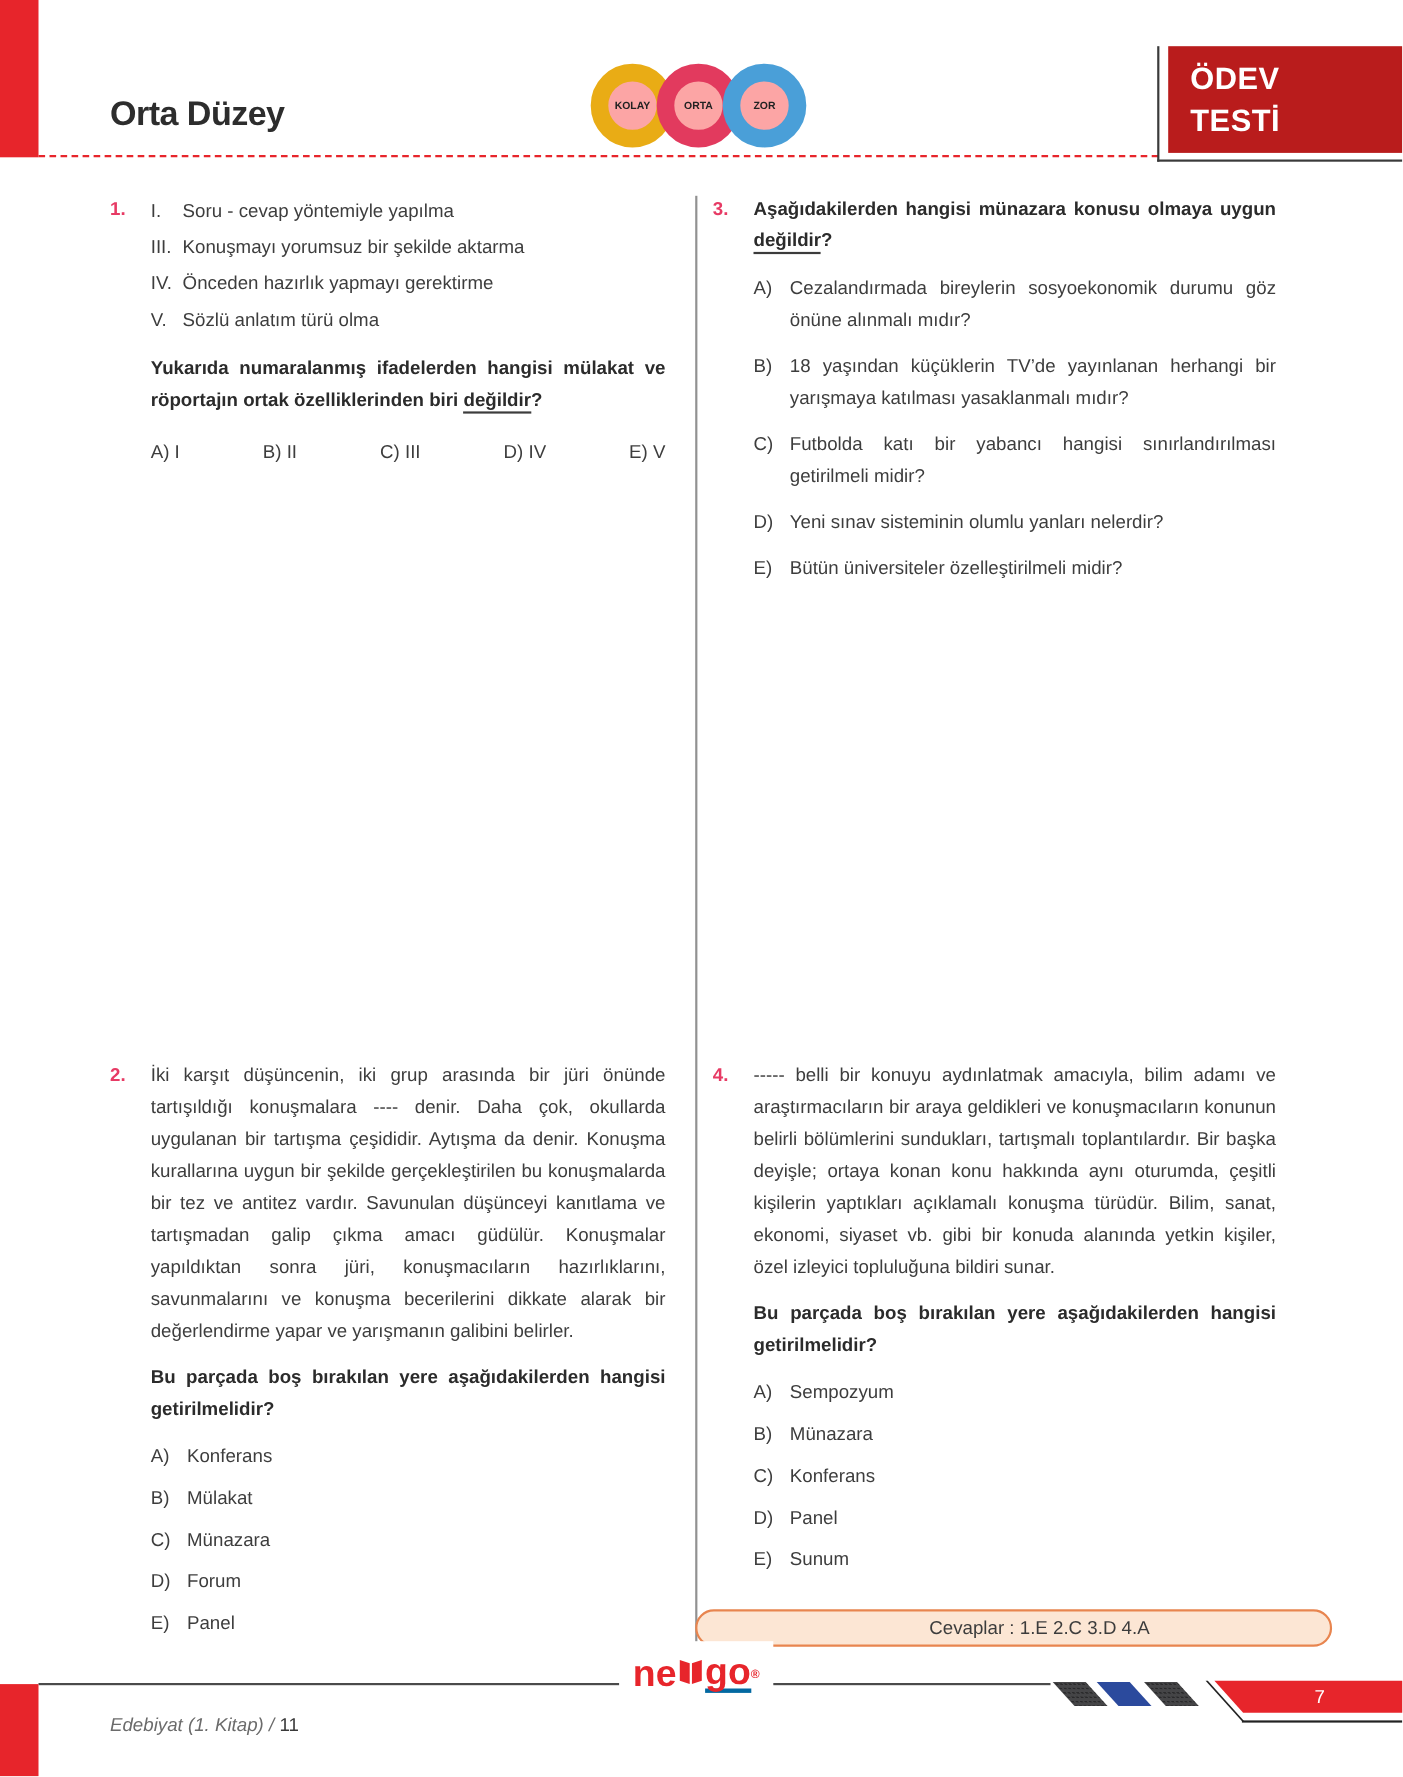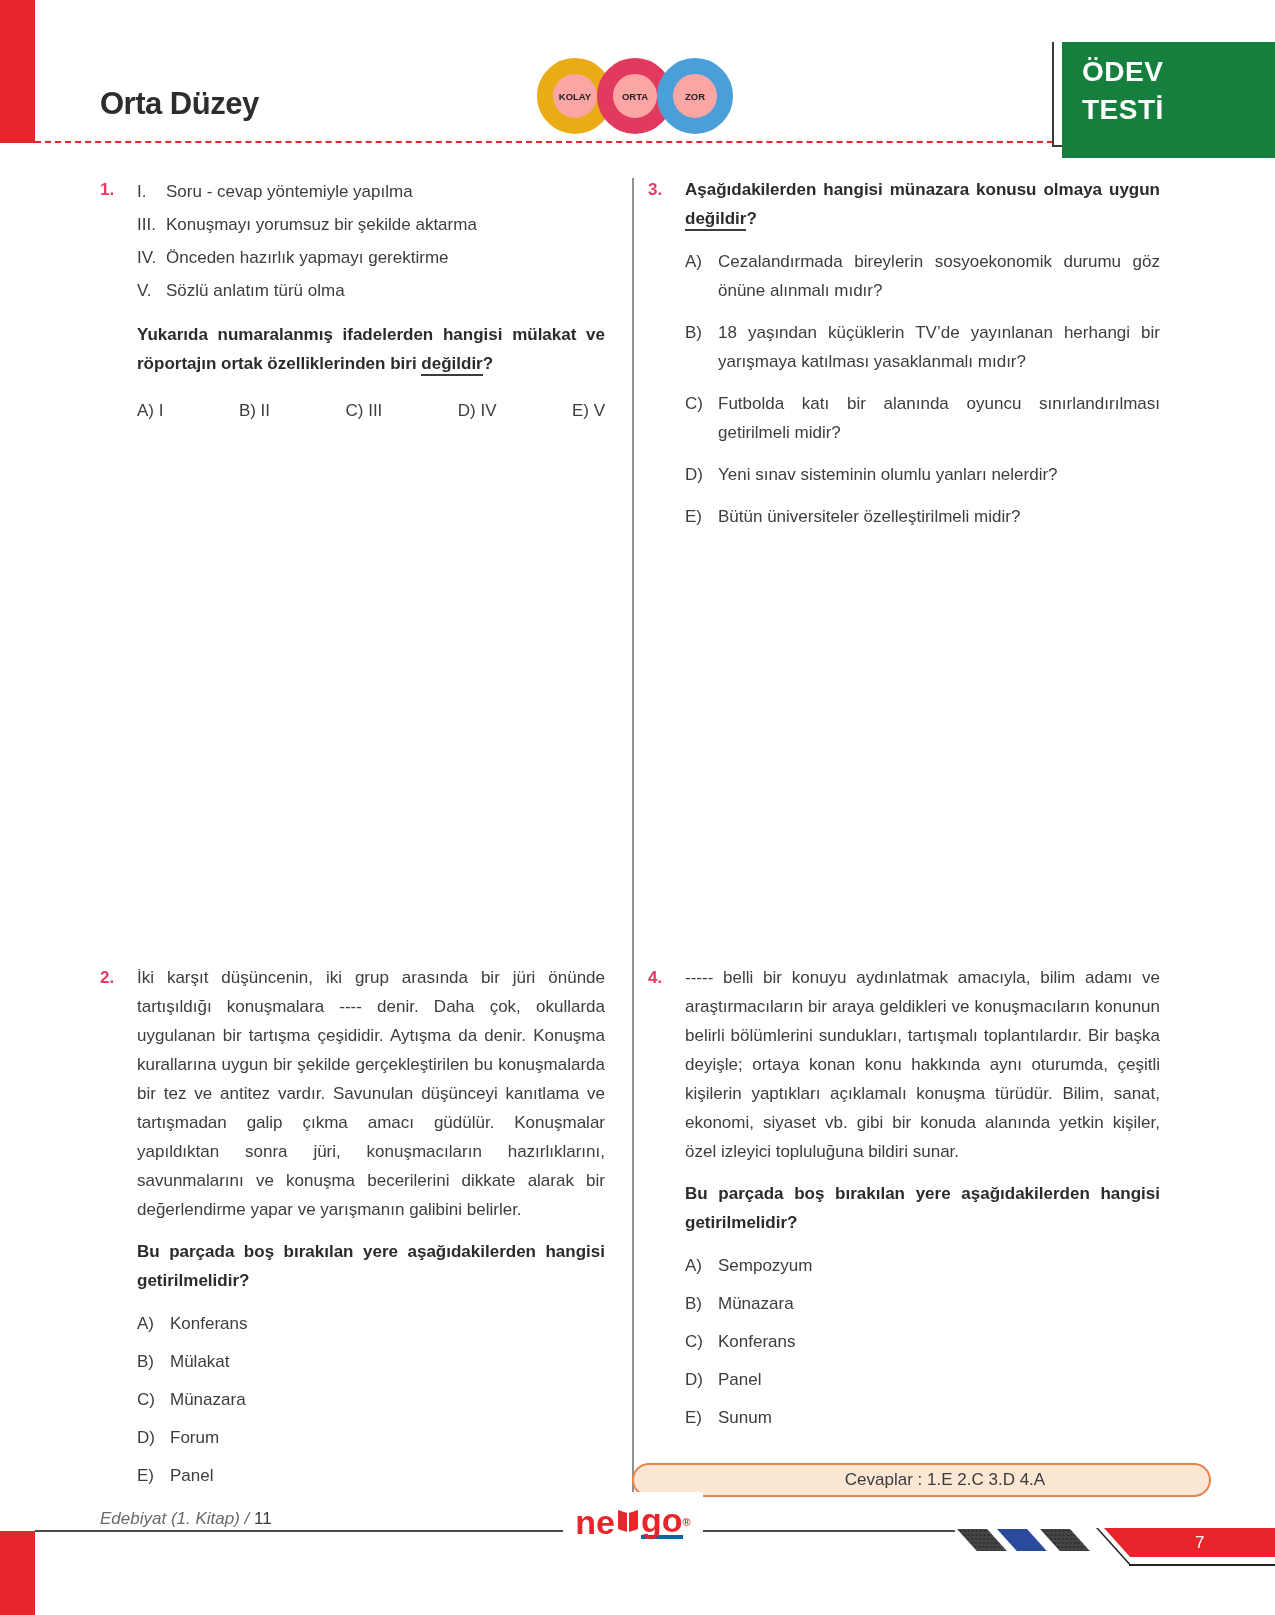--- a/index.html
+++ b/index.html
@@ -7,21 +7,21 @@
     position:relative;width:1275px;height:1615px;background:#fff;
     font-family:"Liberation Sans","DejaVu Sans",sans-serif;
     color:#3d3d3d;overflow:hidden;
   }
   
   .red-bar-top{position:absolute;left:0;top:0;width:35px;height:143px;background:#e7252b;}
   .page-title{position:absolute;left:100px;top:86px;font-size:31px;font-weight:bold;color:#2d2d2d;letter-spacing:-0.5px;}
   .dashed-line{position:absolute;left:35px;top:141px;width:1018px;border-top:2px dashed #e7252b;}
   .corner-vline{position:absolute;left:1052px;top:42px;width:2px;height:105px;background:#3a3a3a;}
   .corner-hline{position:absolute;left:1052px;top:145px;width:223px;height:2px;background:#3a3a3a;}
-  .odev-box{position:absolute;left:1062px;top:42px;width:213px;height:116px;background:#15803d;}
+  .odev-box{position:absolute;left:1062px;top:42px;width:213px;height:97px;background:#b91c1c;}
   .odev-box .t{padding:11px 0 0 20px;color:#fff;font-size:28px;font-weight:bold;line-height:38px;letter-spacing:0.5px;}
   .badges{position:absolute;left:537px;top:58px;display:flex;align-items:center;}
   .ring{width:44px;height:44px;border-radius:50%;background:#fca5a5;display:flex;align-items:center;justify-content:center;
         font-size:9.5px;font-weight:bold;color:#222;}
   .ring.y{border:16px solid #e9ac15;z-index:1;}
   .ring.p{border:16px solid #e23a5e;margin-left:-16px;z-index:2;}
   .ring.b{border:16px solid #4a9fd8;margin-left:-16px;z-index:3;}
   
   .main{position:absolute;left:0;top:148px;width:1275px;height:1382px;}
   .col-divider{position:absolute;left:632px;top:30px;width:2px;height:1340px;background:#919191;}
@@ -43,21 +43,21 @@
   .opts{margin-top:14px;}
   .opt-letter{flex:0 0 33px;}
   .opt-text{flex:1;text-align:justify;}
   .answers-pill{position:absolute;left:632px;top:1315px;width:528px;height:30px;background:#fce6d4;
     border:2px solid #e8854f;border-radius:18px;display:flex;align-items:center;justify-content:center;
     font-size:17px;color:#3c3c3c;padding-left:47px;}
   
   .foot-line-l{position:absolute;left:35px;top:1530px;width:528px;height:2px;background:#4a4a4a;}
   .foot-line-r{position:absolute;left:700px;top:1530px;width:255px;height:2px;background:#4a4a4a;}
   .red-bar-bottom{position:absolute;left:0;top:1531px;width:35px;height:84px;background:#e7252b;}
-  .book-ref{position:absolute;left:100px;top:1509px;font-size:17px;color:#6b6b6b;font-style:italic;}
+  .book-ref{position:absolute;left:100px;top:1559px;font-size:17px;color:#6b6b6b;font-style:italic;}
   .book-ref .num{font-style:normal;color:#3a3a3a;}
   .logo{position:absolute;left:563px;top:1492px;width:140px;height:60px;background:#fff;
     display:flex;align-items:center;justify-content:center;color:#e7252b;font-weight:bold;font-size:34px;}
   .logo .go{border-bottom:4px solid #0369a1;line-height:30px;}
   .logo .reg{font-size:11px;vertical-align:top;line-height:12px;}
   .logo svg{margin:4px 2px 0 2px;}
   .stripe{position:absolute;top:1529px;height:22px;width:30px;transform:skewX(42deg);transform-origin:top left;}
   .stripe.d{background:#454547;background-image:radial-gradient(#00000066 1px,transparent 1px);background-size:4px 4px;}
   .stripe.bl{background:#2b4a9d;}
   .s1{left:957px;} .s2{left:997px;} .s3{left:1040px;}
@@ -167,21 +167,21 @@
           <div class="opt" style="margin-top:13px;">
             <span class="opt-letter">A)</span>
             <span class="opt-text">Cezalandırmada bireylerin sosyoekonomik durumu göz önüne alınmalı mıdır?</span>
           </div>
           <div class="opt" style="margin-top:13px;">
             <span class="opt-letter">B)</span>
             <span class="opt-text">18 yaşından küçüklerin TV’de yayınlanan herhangi bir yarışmaya katılması yasaklanmalı mıdır?</span>
           </div>
           <div class="opt" style="margin-top:13px;">
             <span class="opt-letter">C)</span>
-            <span class="opt-text">Futbolda katı bir alanında oyuncu sınırlandırılması getirilmeli midir?</span>
+            <span class="opt-text">Futbolda katı bir yabancı hangisi sınırlandırılması getirilmeli midir?</span>
           </div>
           <div class="opt" style="margin-top:13px;">
             <span class="opt-letter">D)</span>
             <span class="opt-text">Yeni sınav sisteminin olumlu yanları nelerdir?</span>
           </div>
           <div class="opt" style="margin-top:13px;">
             <span class="opt-letter">E)</span>
             <span class="opt-text">Bütün üniversiteler özelleştirilmeli midir?</span>
           </div>
         </div>

